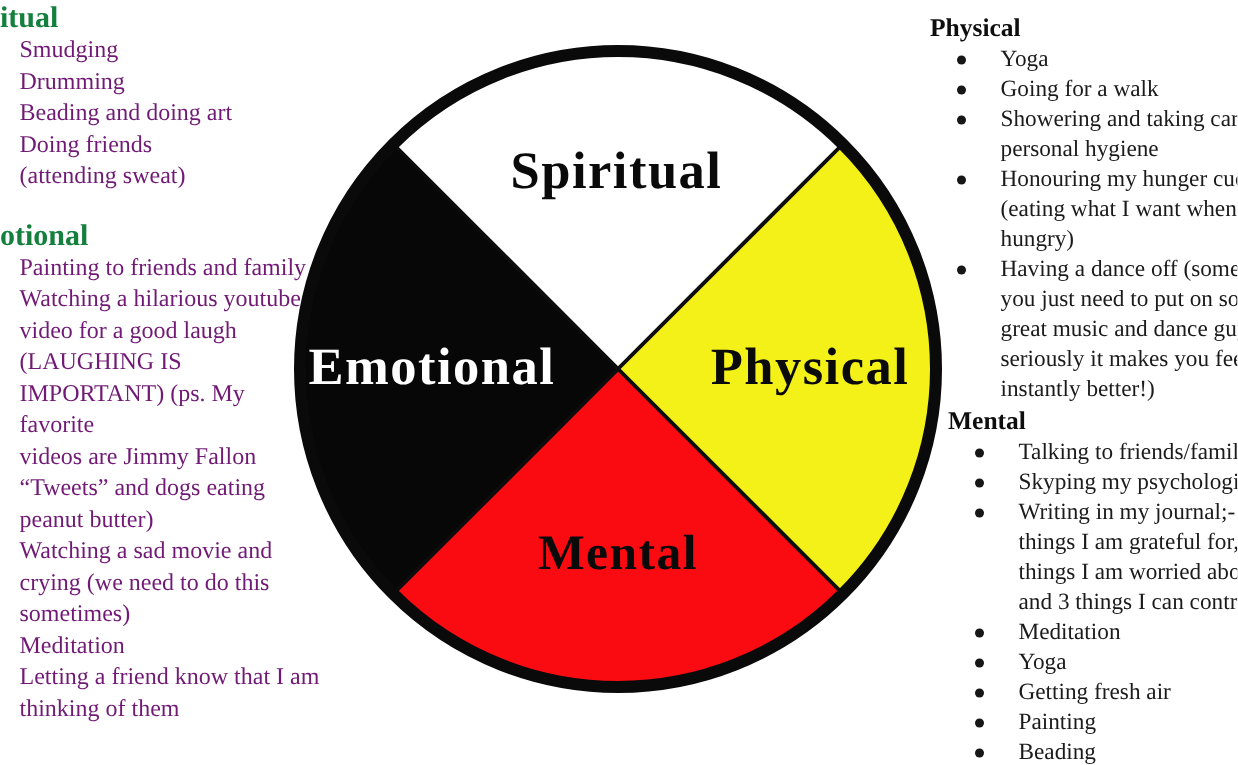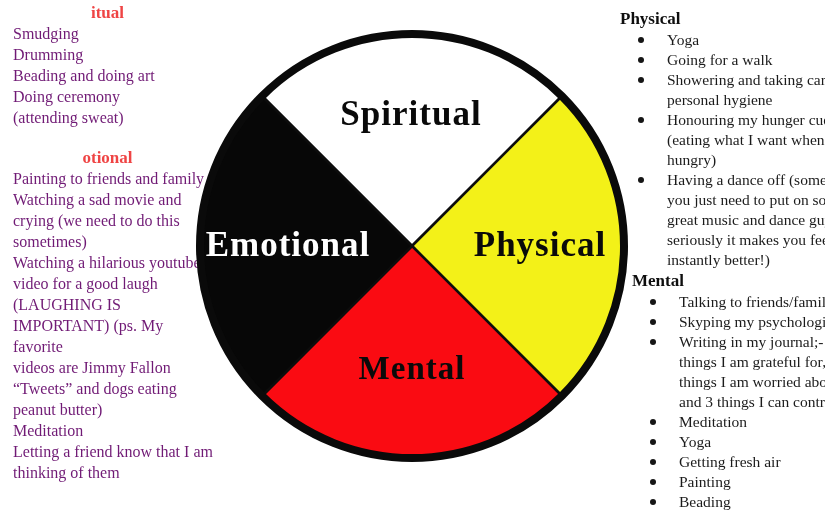--- a/index.html
+++ b/index.html
@@ -4,21 +4,21 @@
 <style>
   html,body{margin:0;padding:0;background:#fff;}
   .canvas{
     position:relative;width:825px;height:510px;background:#fff;overflow:hidden;
     font-family:"Liberation Serif", serif;color:#121212;
   }
   
   .col{position:absolute;}
   .left-col{left:0;top:2px;width:215px;}
   .right-col{left:620px;top:8px;width:235px;}
-  .lhead{margin:0;font-size:17px;line-height:21px;font-weight:bold;color:#ef4444;text-align:center;}
+  .lhead{margin:0;font-size:20px;line-height:21px;font-weight:bold;color:#15803d;}
   .rhead{margin:0;font-size:17px;line-height:22px;font-weight:bold;color:#0e0e0e;}
   .pitem{font-size:16px;line-height:21px;padding-left:13px;white-space:pre-line;color:#701a75;}
   .left-col section + section{margin-top:19px;}
   .bitem{display:flex;align-items:flex-start;padding-left:18px;font-size:15.5px;line-height:20px;color:#1b1b1b;}
   .dot{width:6px;height:6px;border-radius:50%;background:#161616;margin-top:7px;flex:0 0 6px;}
   .btext{white-space:pre-line;margin-left:23px;}
   .section-mental{margin-left:12px;}
   
   .wheel{position:absolute;left:192px;top:26px;width:440px;height:440px;text-align:center;}
   .wlabel{
@@ -30,38 +30,38 @@
 
 <div class="canvas">
 
   <div class="col left-col">
     <section>
       <h3 class="lhead">itual</h3>
       <div>
         <div class="pitem">Smudging</div>
         <div class="pitem">Drumming</div>
         <div class="pitem">Beading and doing art</div>
-        <div class="pitem">Doing ceremony
+        <div class="pitem">Doing friends
 (attending sweat)</div>
       </div>
     </section>
     <section>
       <h3 class="lhead">otional</h3>
       <div>
         <div class="pitem">Painting to friends and family</div>
-        <div class="pitem">Watching a sad movie and
-crying (we need to do this
-sometimes)</div>
         <div class="pitem">Watching a hilarious youtube
 video for a good laugh
 (LAUGHING IS
 IMPORTANT) (ps. My favorite
 videos are Jimmy Fallon
 “Tweets” and dogs eating
 peanut butter)</div>
+        <div class="pitem">Watching a sad movie and
+crying (we need to do this
+sometimes)</div>
         <div class="pitem">Meditation</div>
         <div class="pitem">Letting a friend know that I am
 thinking of them</div>
 
       </div>
     </section>
   </div>
 
   <div class="wheel">
     <svg width="440" height="440" viewBox="0 0 440 440">

